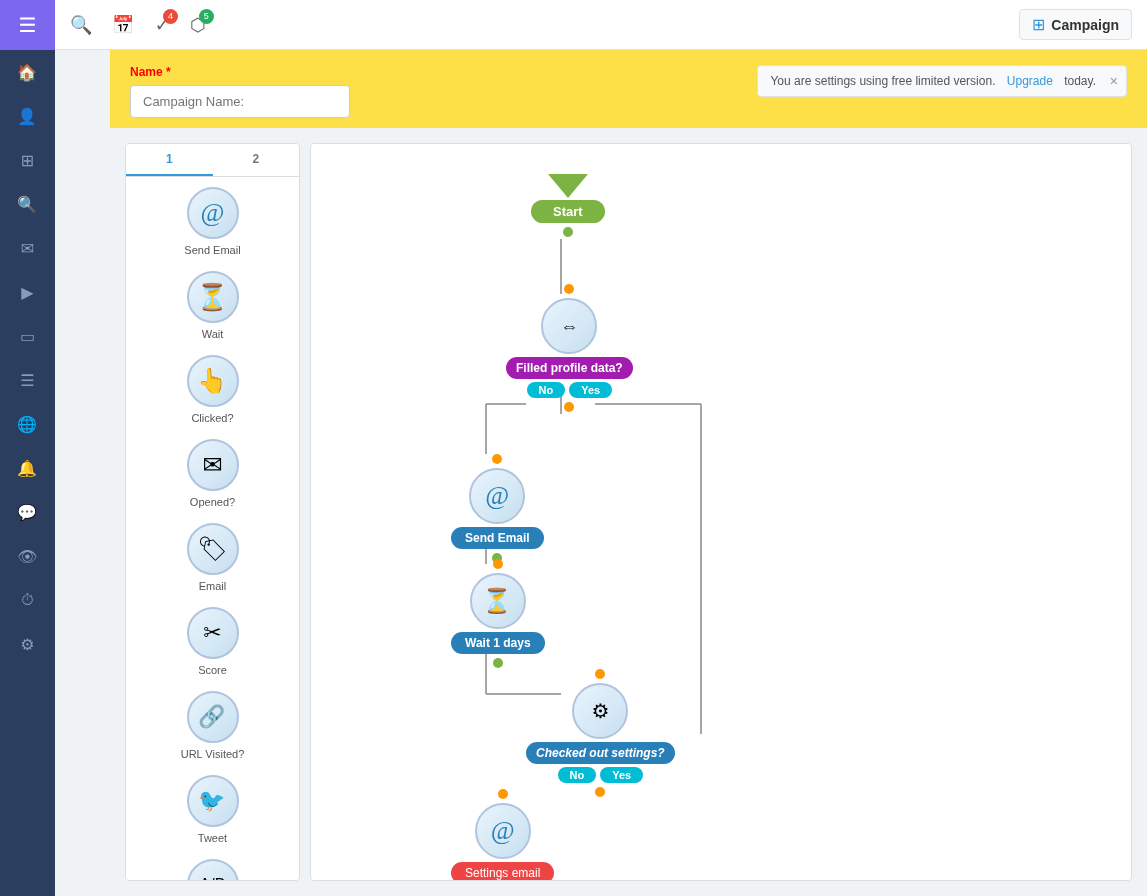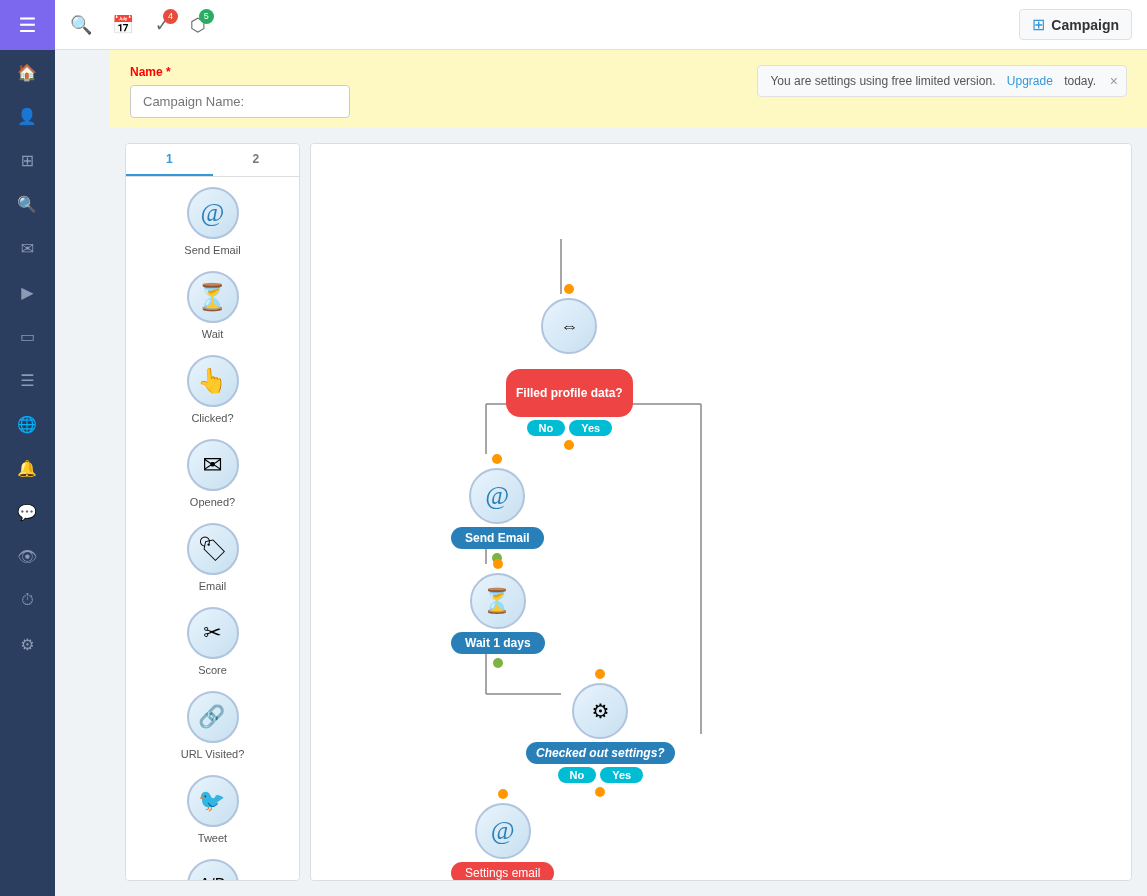--- a/index.html
+++ b/index.html
@@ -90,21 +90,21 @@
       margin-top: 50px;
       flex: 1;
       display: flex;
       flex-direction: column;
       background: #f0f3f6;
       overflow: hidden;
     }
 
     
     .header-form {
-      background: #fef9c3;
+      background: #fde047;
       padding: 15px 20px 10px 20px;
       display: flex;
       align-items: flex-start;
       gap: 30px;
       position: relative;
     }
     .form-group { display: flex; flex-direction: column; gap: 6px; }
     .form-label { font-size: 12px; color: #555; font-weight: 600; }
     .form-label span { color: red; }
     .form-input {
@@ -355,25 +355,30 @@
           <line x1="370" y1="240" x2="370" y2="480" stroke="#888" stroke-width="1.5"></line>
 
           <line x1="155" y1="380" x2="155" y2="400" stroke="#888" stroke-width="1.5"></line>
 
           <line x1="155" y1="490" x2="155" y2="530" stroke="#888" stroke-width="1.5"></line>
           <line x1="155" y1="530" x2="230" y2="530" stroke="#888" stroke-width="1.5"></line>
 
           <line x1="370" y1="480" x2="370" y2="570" stroke="#888" stroke-width="1.5"></line>
         </svg>
 
+        <div style="position:absolute; left:200px; top:10px; display:flex; flex-direction:column; align-items:center;">
+          <div style="width:0;height:0;border-left:20px solid transparent;border-right:20px solid transparent;border-top:24px solid #7cb342;"></div>
+          <div style="background:#7cb342;color:white;border-radius:14px;padding:4px 22px;font-size:13px;font-weight:bold;margin-top:2px;">Start</div>
+          <div style="width:10px;height:10px;border-radius:50%;background:#7cb342;margin-top:4px;"></div>
+        </div>
 
         <div style="position:absolute; left:175px; top:120px; display:flex; flex-direction:column; align-items:center;">
           <div style="width:10px;height:10px;border-radius:50%;background:#ff9800;margin-bottom:4px;"></div>
           <div style="width:56px;height:56px;border-radius:50%;border:2px solid #b0c4de;background:linear-gradient(135deg,#e8f4fd,#c8e0f0);display:flex;align-items:center;justify-content:center;font-size:18px;cursor:pointer;">⇔</div>
-          <div style="background:#ef4444;color:white;border-radius:14px;padding:17px 10px;font-size:12px;font-weight:bold;margin-top:15px;white-space:nowrap;">Filled profile data?</div>
+          <div style="background:#a21caf;color:white;border-radius:14px;padding:4px 10px;font-size:12px;font-weight:bold;margin-top:3px;white-space:nowrap;">Filled profile data?</div>
           <div style="display:flex;gap:4px;margin-top:3px;">
             <div style="background:#00bcd4;color:white;border-radius:10px;padding:2px 12px;font-size:11px;font-weight:bold;">No</div>
             <div style="background:#00bcd4;color:white;border-radius:10px;padding:2px 12px;font-size:11px;font-weight:bold;">Yes</div>
           </div>
           <div style="width:10px;height:10px;border-radius:50%;background:#ff9800;margin-top:4px;"></div>
         </div>
 
         <div style="position:absolute; left:120px; top:290px; display:flex; flex-direction:column; align-items:center;">
           <div style="width:10px;height:10px;border-radius:50%;background:#ff9800;margin-bottom:4px;"></div>
           <div style="width:56px;height:56px;border-radius:50%;border:2px solid #b0c4de;background:linear-gradient(135deg,#e8f4fd,#c8e0f0);display:flex;align-items:center;justify-content:center;font-size:26px;font-family:serif;color:#2980b9;cursor:pointer;">@</div>

